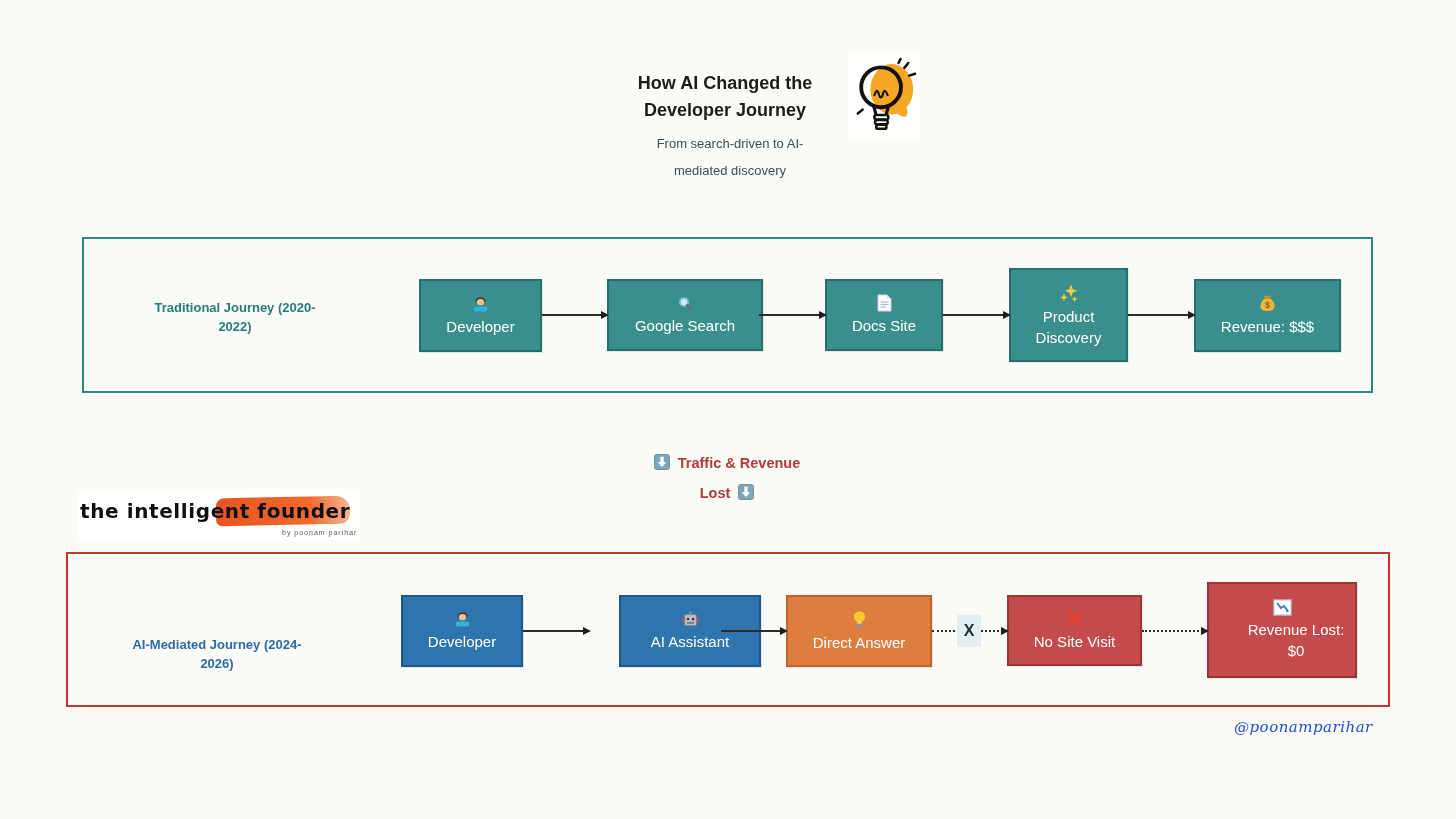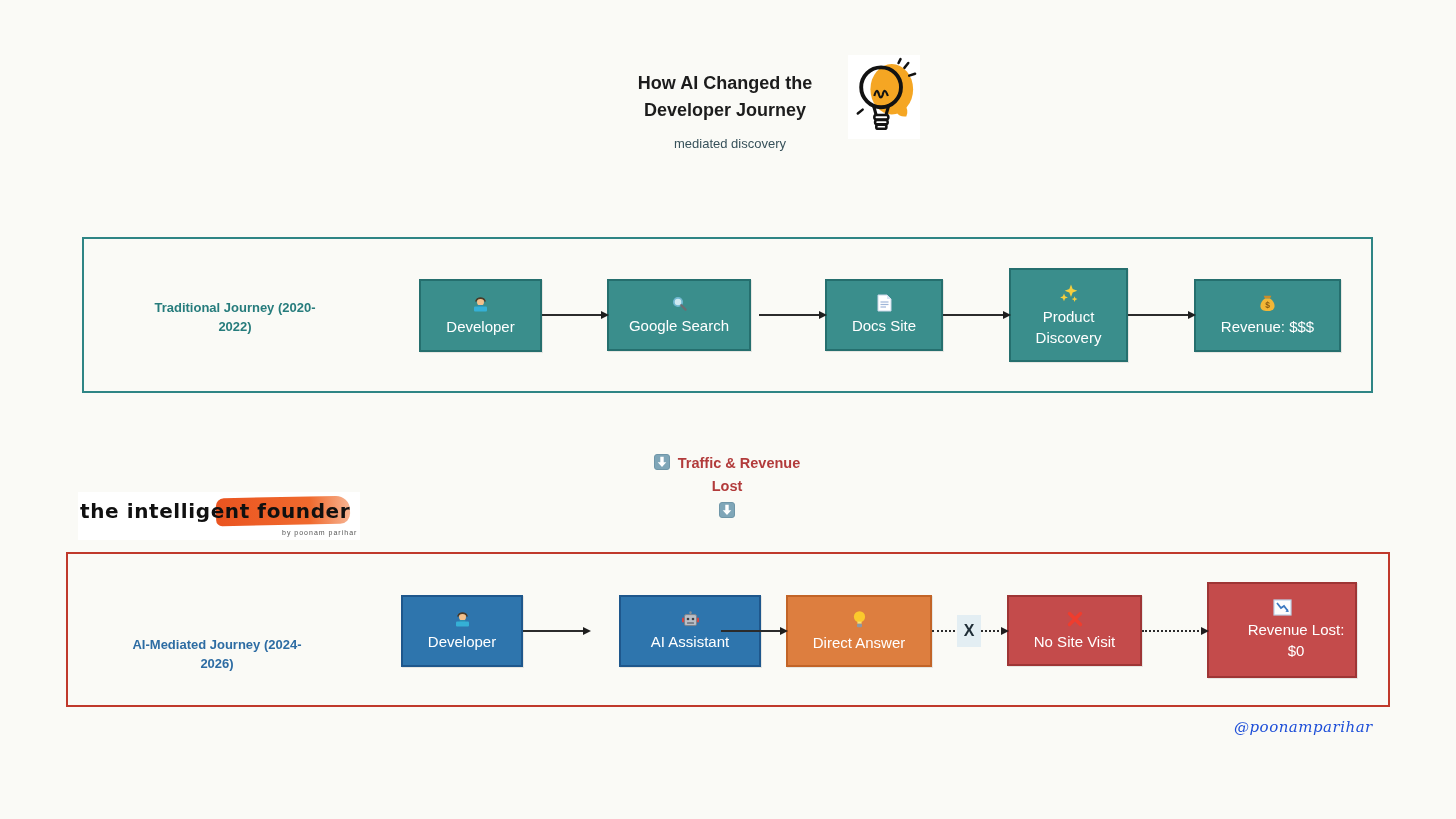--- a/index.html
+++ b/index.html
@@ -50,21 +50,21 @@
   }
   .x-marker {
     position:absolute; left:957px; top:615px; width:24px; height:32px;
     background:#e3eef3; color:#1f2d36; font-size:16px; font-weight:600;
     display:flex; align-items:center; justify-content:center; z-index:3;
   }
 
   
   .divider { position:absolute; left:577px; top:452px; width:300px; text-align:center; color:#b23b3b; font-weight:bold; font-size:14.5px; }
   .divider-line { display:flex; align-items:center; justify-content:center; gap:8px; height:22px; }
-  .divider-line + .divider-line { margin-top:14px;flex-direction:column; }
+  .divider-line + .divider-line { margin-top:8px; }
 
   
   .logo { position:absolute; left:78px; top:492px; width:282px; height:48px; background:#ffffff; }
   .logo-brush {
     position:absolute; left:138px; top:5px; width:134px; height:28px;
     background:linear-gradient(90deg,#ea5420 0%,#f06a2e 70%,rgba(240,118,56,0.55) 100%);
     border-radius:8px 14px 10px 6px; transform:rotate(-1.2deg);
   }
   .logo-text {
     position:absolute; left:2px; top:7px; z-index:2; white-space:nowrap;
@@ -82,20 +82,21 @@
 </head>
 <body>
 
 <div class="canvas">
 
   <div class="title-block">
     <span class="title-line">How AI Changed the</span>
     <span class="title-line">Developer Journey</span>
   </div>
   <div class="subtitle-block">
+    <span class="subtitle-line">From search-driven to AI-</span>
     <span class="subtitle-line">mediated discovery</span>
   </div>
   <div class="bulb-art">
     <svg width="66" height="80" viewBox="0 0 68 82">
       <ellipse cx="42" cy="33" rx="22" ry="26" fill="#f5a623"></ellipse>
       <path d="M55 48 q5 7 2 13 q-7 1 -10 -4 z" fill="#f5a623"></path>
       <circle cx="31" cy="31" r="20.5" fill="none" stroke="#121212" stroke-width="4"></circle>
       <path d="M23 49 l3 11 M39 49 l-3 11" stroke="#121212" stroke-width="3.2" fill="none"></path>
       <path d="M24 40 q2.5 -10 5 -1 q1.6 5 3.6 0 q2 -9 5.4 1" fill="none" stroke="#121212" stroke-width="2.2"></path>
       <g stroke="#121212" stroke-width="2.6" fill="#ffffff">
@@ -124,21 +125,21 @@
         <path d="M4.6 7.2 Q4 2.6 9.5 2.6 Q15 2.6 14.4 7.2 L13 6 Q12.6 4.2 9.5 4.2 Q6.4 4.2 6 6 Z" fill="#4a3a28"></path>
         <circle cx="9.5" cy="7" r="3.5" fill="#f3c08b"></circle>
         <path d="M4.6 6.8 Q5.4 4 9.5 4 Q13.6 4 14.4 6.8 L14.4 5.4 Q13 2.4 9.5 2.4 Q6 2.4 4.6 5.4 Z" fill="#4a3a28"></path>
         <rect x="6.6" y="10" width="5.8" height="2.6" fill="#2a8fb0"></rect>
         <rect x="3" y="11.6" width="13" height="4.8" rx="1" fill="#35b0d6"></rect>
       </svg>
     </span>
     <span class="node-label">Developer</span>
   </div>
 
-  <div class="node teal" style="left:607px;top:279px;width:144px;height:72px">
+  <div class="node teal" style="left:607px;top:279px;width:156px;height:72px">
     <span class="nicon">
       <svg width="17" height="17" viewBox="0 0 17 17">
         <circle cx="7" cy="7" r="4.2" fill="#cfe9f2" stroke="#6fb7cf" stroke-width="1.8"></circle>
         <line x1="10.3" y1="10.3" x2="14.6" y2="14.6" stroke="#6b6f73" stroke-width="2.3" stroke-linecap="round"></line>
       </svg>
     </span>
     <span class="node-label">Google Search</span>
   </div>
 
   <div class="node teal" style="left:825px;top:279px;width:118px;height:72px">

